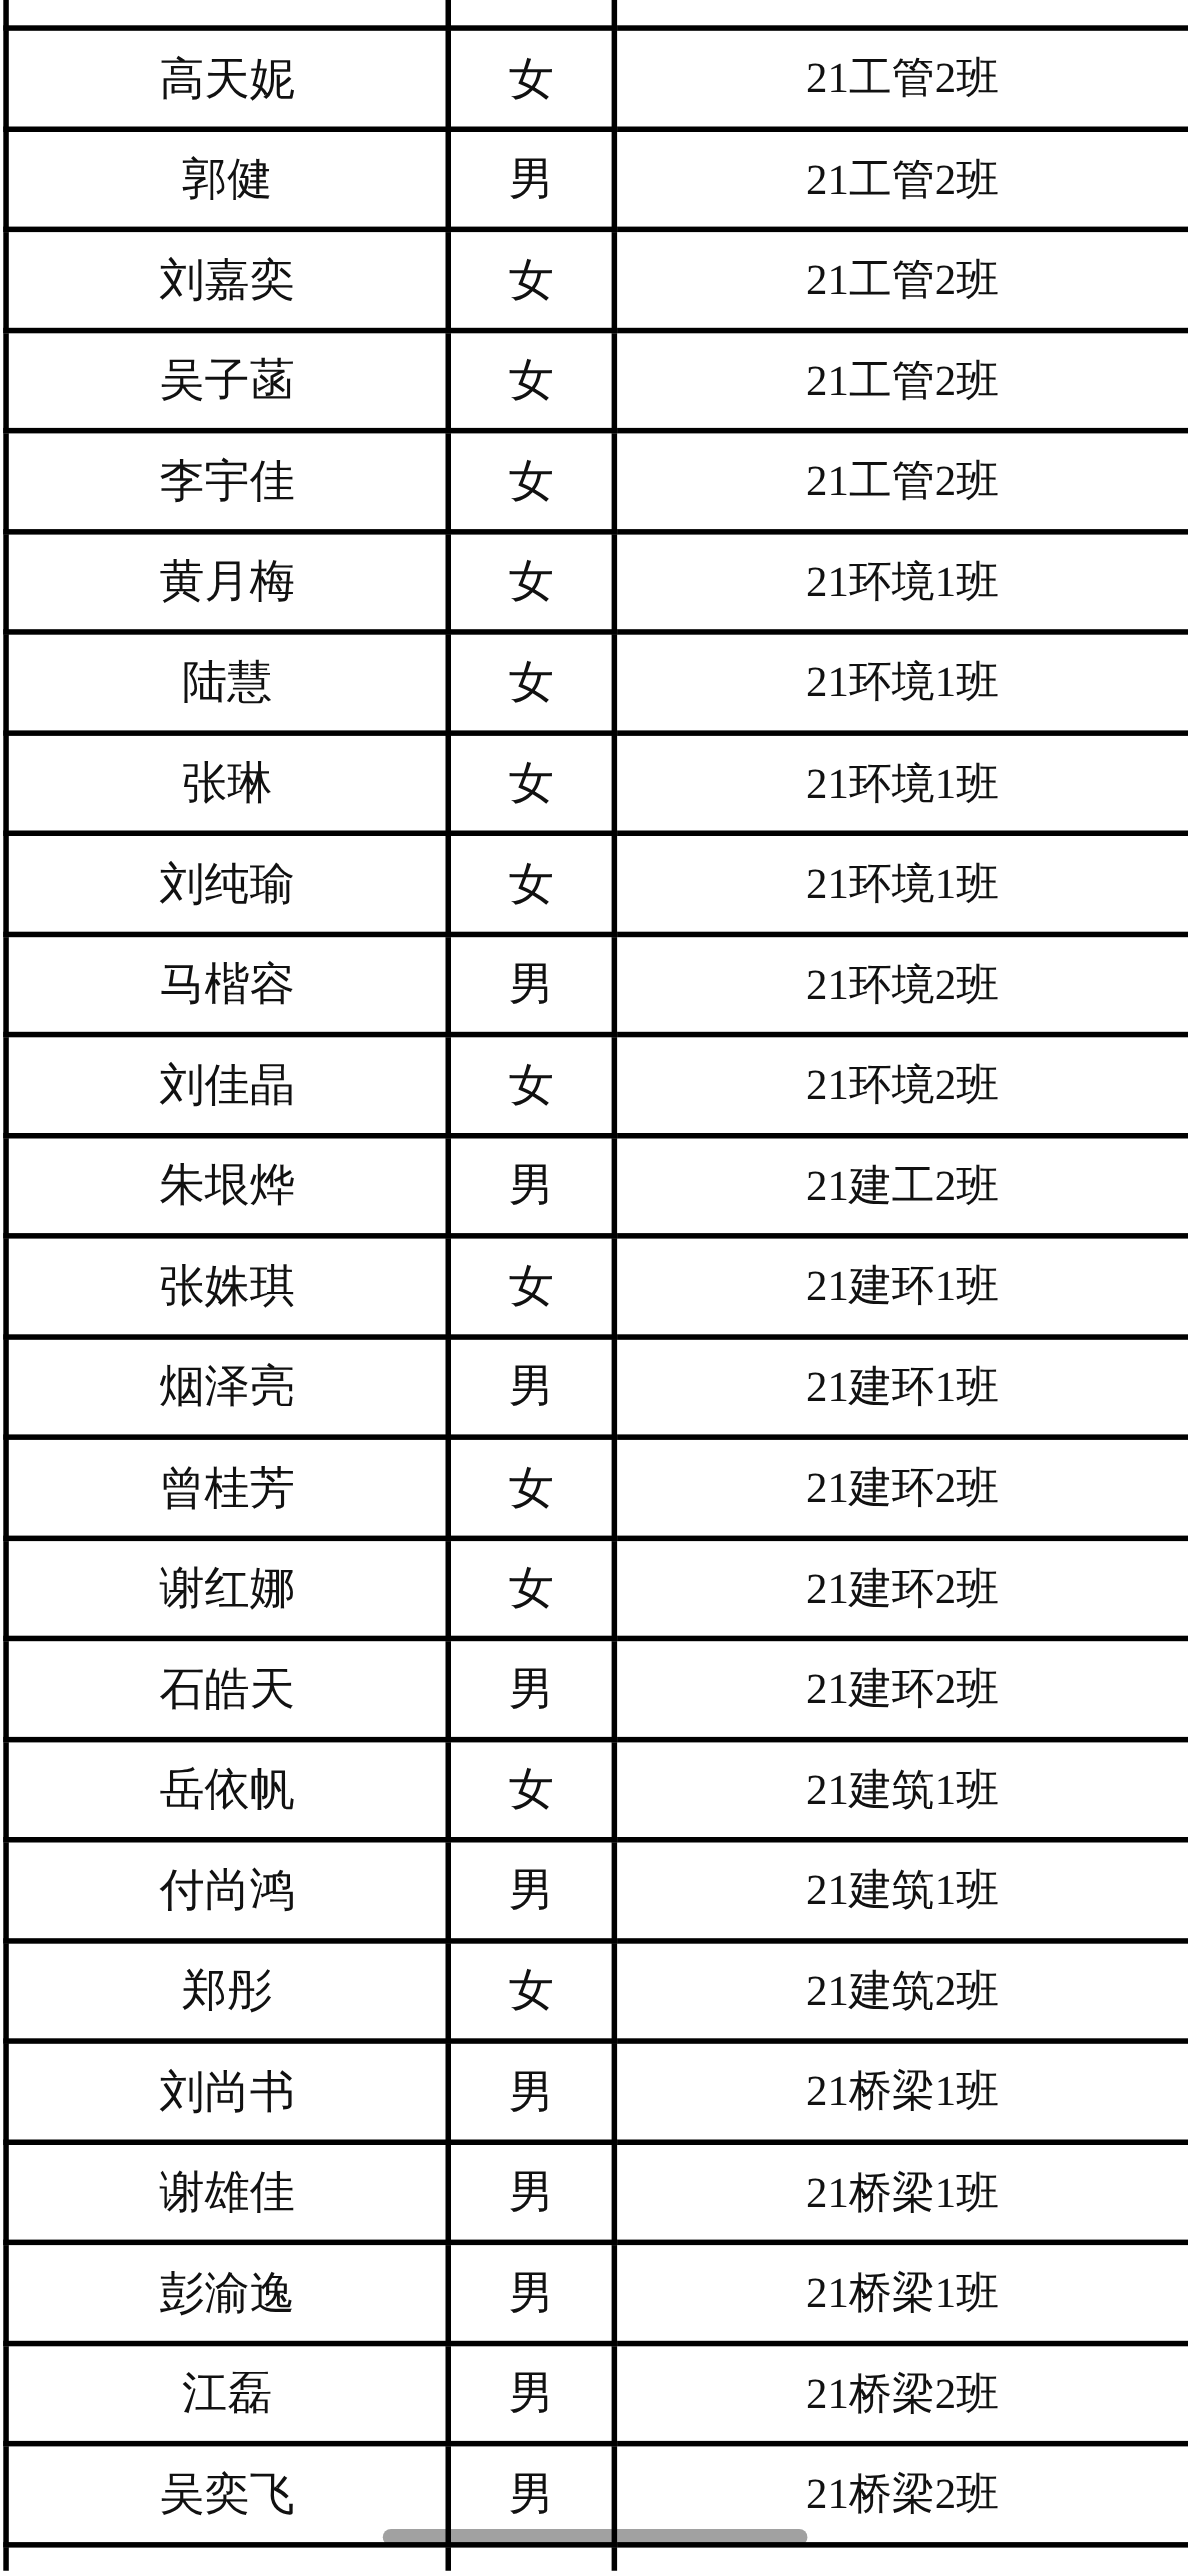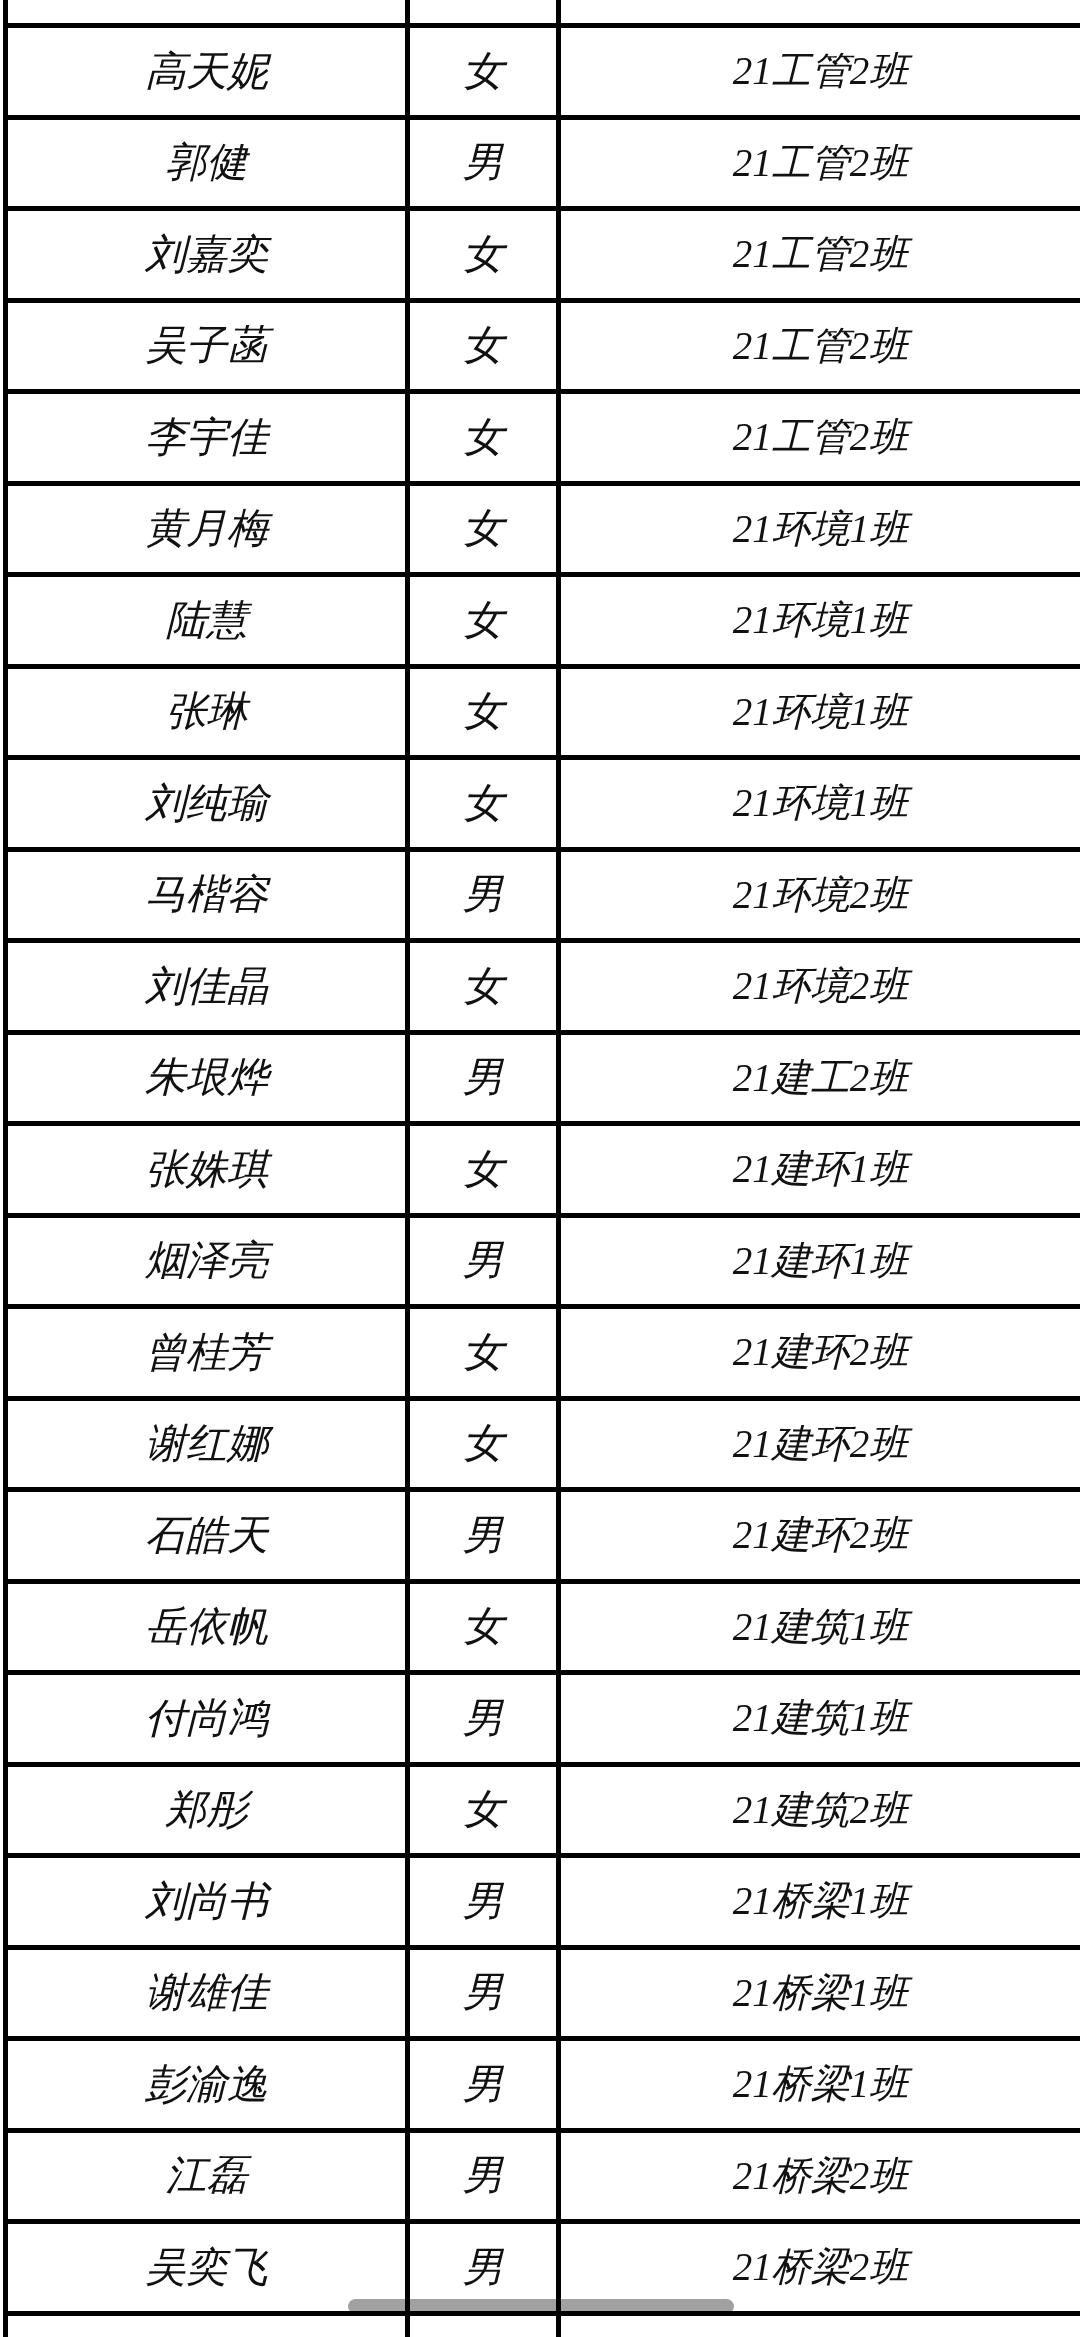--- a/index.html
+++ b/index.html
@@ -12,21 +12,20 @@
     background: #ffffff;
     font-family: "Liberation Sans", sans-serif;
     overflow: hidden;
   }
   .sheet {
     position: relative;
     width: 1080px;
     height: 2337px;
     background: #ffffff;
     overflow: hidden;
-    font-style: italic;
   }
   
   .hscrollbar {
     position: absolute;
     left: 348px;
     top: 2299px;
     width: 386px;
     height: 15px;
     border-radius: 8px;
     z-index: 0;

